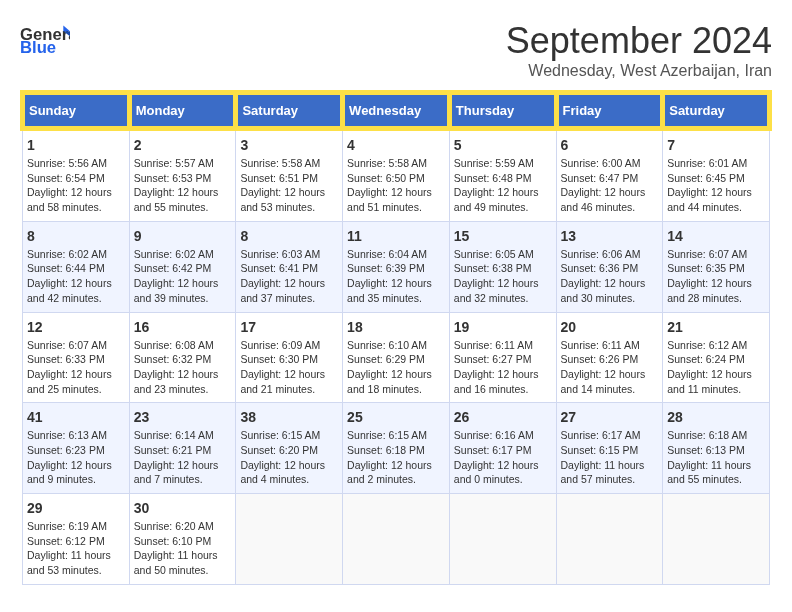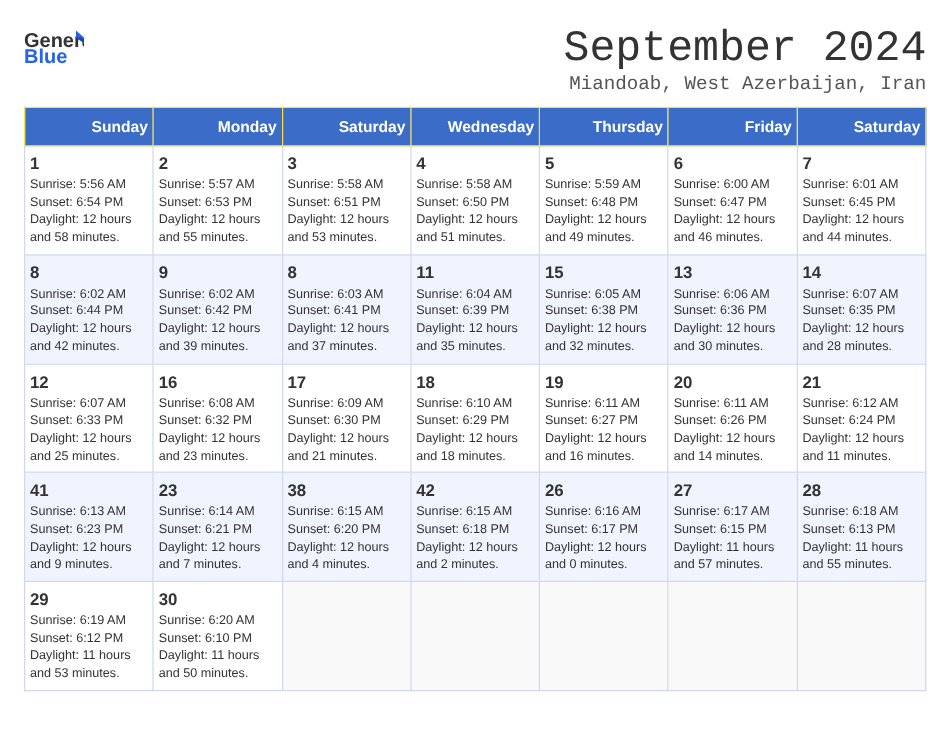--- a/index.html
+++ b/index.html
@@ -20,21 +20,20 @@
       display: flex;
       flex-direction: column;
       align-items: flex-start;
     }
     .logo-line {
       display: flex;
       align-items: center;
     }
     .title-block {
       text-align: right;
-      font-family: Liberation Mono, monospace;
     }
     .month-title {
       font-size: 36px;
       color: #333;
       font-weight: normal;
     }
     .location-title {
       font-size: 16px;
       color: #555;
     }
@@ -42,24 +41,24 @@
       width: 100%;
       border-collapse: collapse;
       font-size: 11px;
     }
     thead tr {
       background: #3b6cc7;
       color: #fff;
     }
     thead th {
       padding: 8px 4px;
-      text-align: right;
+      text-align: left;
       font-size: 13px;
       font-weight: bold;
-      border: 1px solid #fde047;
+      border: 5px solid #fde047;
     }
     tbody tr {
       vertical-align: top;
     }
     tbody tr:nth-child(odd) {
       background: #fff;
     }
     tbody tr:nth-child(even) {
       background: #f0f4ff;
     }
@@ -99,21 +98,21 @@
       <svg class="logo-svg" viewBox="0 0 60 45">
         <text x="0" y="22" font-size="20" font-weight="bold" fill="#333" font-family="Arial">General</text>
         <text x="0" y="38" font-size="20" font-weight="bold" fill="#2563eb" font-family="Arial">Blue</text>
         <polygon points="52,5 60,12 52,12" fill="#2563eb"></polygon>
         <polygon points="52,12 60,12 60,18" fill="#1a4aaa"></polygon>
       </svg>
     </div>
   </div>
   <div class="title-block">
     <div class="month-title">September 2024</div>
-    <div class="location-title">Miandoab, West Azerbaijan, Iran</div>
+    <div class="location-title">Wednesday, West Azerbaijan, Iran</div>
   </div>
 </div>
 
 <table>
   <thead>
     <tr>
       <th>Sunday</th>
       <th>Monday</th>
       <th>Saturday</th>
       <th>Wednesday</th>
@@ -316,21 +315,21 @@
       </td>
         <td>
         <span class="day-num">38</span>
         <div class="day-info">
           Sunrise: 6:15 AM<br>
           Sunset: 6:20 PM<br>
           Daylight: 12 hours and 4 minutes.
         </div>
       </td>
         <td>
-        <span class="day-num">42</span>
+        <span class="day-num">25</span>
         <div class="day-info">
           Sunrise: 6:15 AM<br>
           Sunset: 6:18 PM<br>
           Daylight: 12 hours and 2 minutes.
         </div>
       </td>
         <td>
         <span class="day-num">26</span>
         <div class="day-info">
           Sunrise: 6:16 AM<br>

